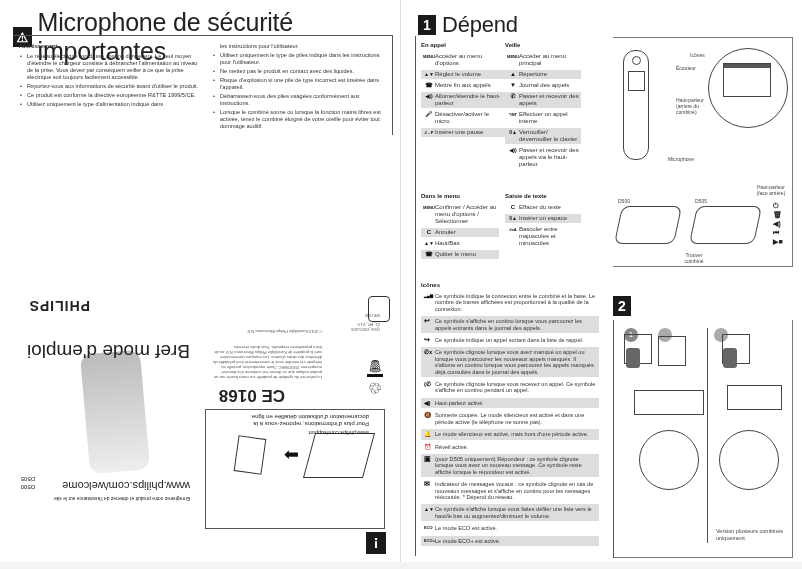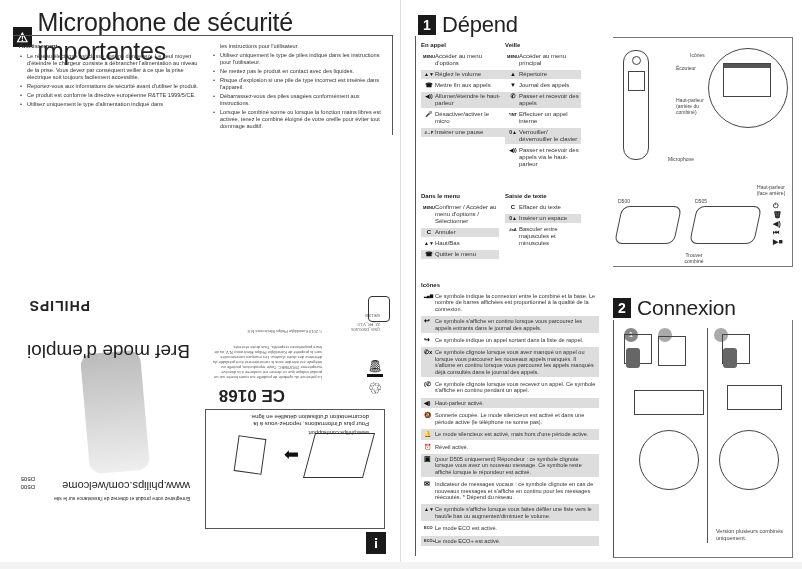--- a/index.html
+++ b/index.html
@@ -264,21 +264,20 @@
     <div class="lbl" style="left:82px;top:160px">D505</div>
     <div class="lbl" style="left:140px;top:146px;width:36px;text-align:center">Haut-parleur (face arrière)</div>
     <div style="position:absolute;left:5px;top:168px;width:60px;height:38px;border:1px solid #444;border-radius:8px;transform:skewX(-12deg)"></div>
     <div style="position:absolute;left:80px;top:168px;width:65px;height:38px;border:1px solid #444;border-radius:8px;transform:skewX(-12deg)"></div>
     <div class="lbl" style="left:66px;top:214px;width:30px;text-align:center">Trouver combiné</div>
     <div style="position:absolute;left:160px;top:163px;font-size:7px;line-height:9px;font-weight:bold">⏻<br>🗑<br>◀)<br>⏮<br>▶■</div>
   </div>
 
   <div class="sec-head" style="left:212px;top:296px">
     <div class="num" style="width:18px;height:20px;font-size:14px">2</div>
-    <div class="title" style="font-size:21px">Connexion</div>
   </div>
   <div style="position:absolute;left:212px;top:320px;width:180px;height:238px;border-right:1px solid #777;border-bottom:1px solid #777;border-left:1px solid #555">
     <div style="position:absolute;left:93px;top:8px;width:1px;height:215px;background:#555"></div>
     <div style="position:absolute;left:10px;top:8px;width:14px;height:14px;border-radius:50%;background:#888;color:#fff;font-size:8px;text-align:center;line-height:14px">1</div>
     <div style="position:absolute;left:44px;top:8px;width:14px;height:14px;border-radius:50%;background:#aaa"></div>
     <div style="position:absolute;left:100px;top:8px;width:14px;height:14px;border-radius:50%;background:#aaa"></div>
     <div style="position:absolute;left:10px;top:14px;width:28px;height:30px;border:1px solid #444"></div>
     <div style="position:absolute;left:44px;top:16px;width:28px;height:30px;border:1px solid #444"></div>
     <div style="position:absolute;left:12px;top:28px;width:14px;height:20px;background:#666;border-radius:3px"></div>
     <div style="position:absolute;left:20px;top:70px;width:70px;height:25px;border:1px solid #444"></div>

